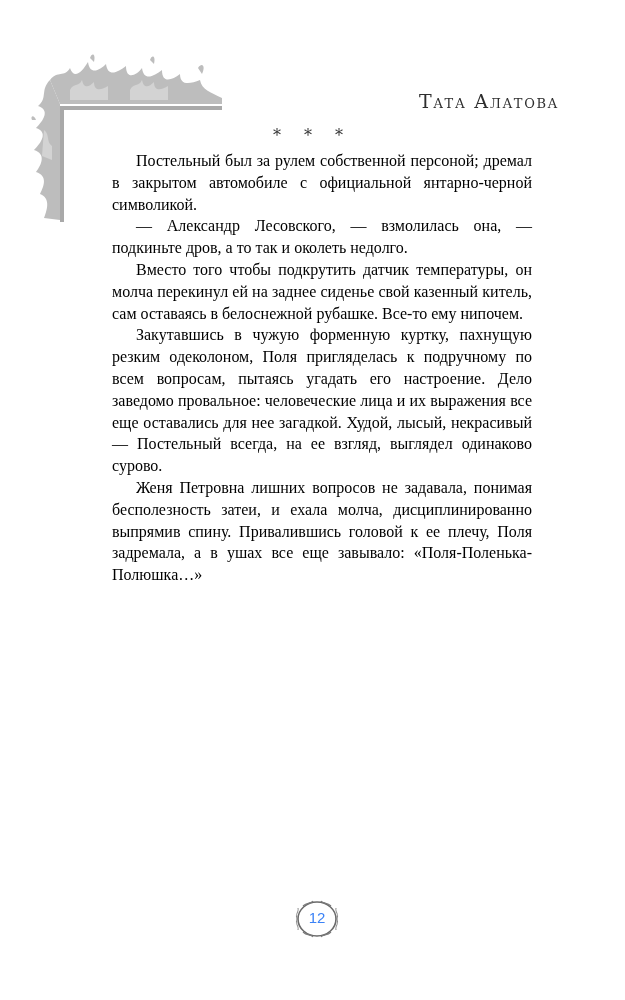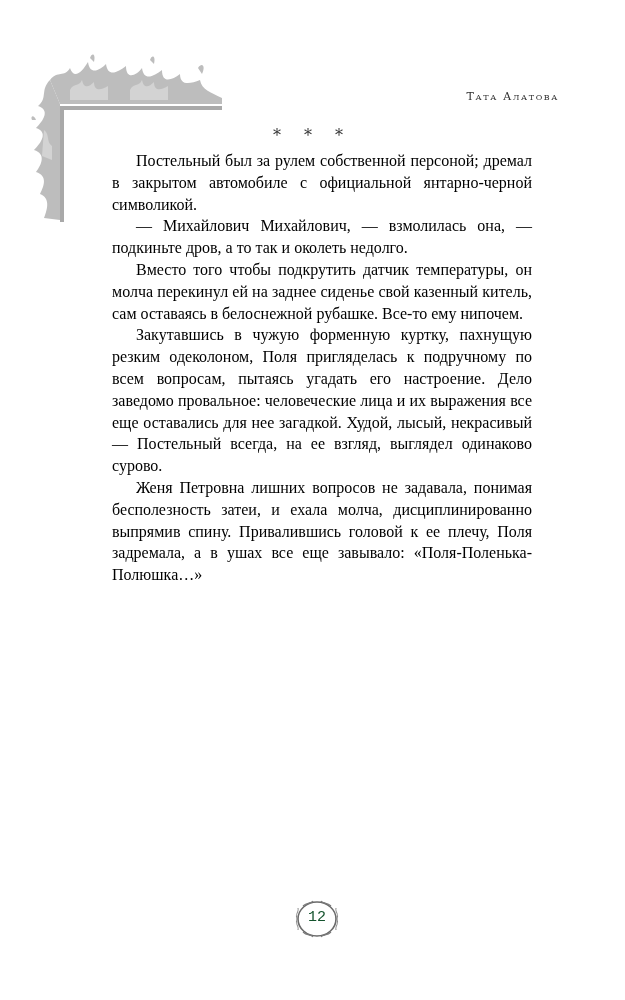--- a/index.html
+++ b/index.html
@@ -1,24 +1,24 @@
 <!DOCTYPE html>
 <html><head>
 <meta charset="utf-8">
 <style>
   html, body { margin: 0; padding: 0; background: #ffffff; }
   body { width: 625px; height: 1000px; position: relative; overflow: hidden; font-family: "DejaVu Serif", "Liberation Serif", serif; color: #2b2b2b; }
   .flame { position: absolute; left: 30px; top: 50px; width: 220px; height: 180px; }
-  .running-head { position: absolute; right: 66px; top: 90px; font-size: 11px; letter-spacing: 1.6px; color: #2e2e2e; font-variant: small-caps; }
+  .running-head { position: absolute; right: 66px; top: 90px; font-size: 19px; letter-spacing: 1.6px; color: #2e2e2e; font-variant: small-caps; }
   .asterisks { position: absolute; left: 0; width: 625px; top: 126px; text-align: center; font-size: 16px; letter-spacing: 9px; color: #333; }
   .text { position: absolute; left: 112px; top: 150px; width: 420px; font-size: 16px; line-height: 21.8px; color: #000000; font-family: "Liberation Serif", serif; }
   .text p { margin: 0; text-indent: 24px; text-align: justify; text-align-last: left; }
   .gap { height: 22px; }
   .folio { position: absolute; left: 293px; top: 898px; width: 48px; height: 42px; }
-  .folio-num { position: absolute; left: 0; top: 11px; width: 48px; text-align: center; font-size: 15px; color: #14532d; font-family: Liberation Mono, monospace; }
+  .folio-num { position: absolute; left: 0; top: 11px; width: 48px; text-align: center; font-size: 15px; color: #3b82f6; font-family: Liberation Sans, sans-serif; }
 </style>
 </head>
 <body>
 
 <svg class="flame" viewBox="0 0 220 180" xmlns="http://www.w3.org/2000/svg">
   <g fill="#bdbdbd">
     <path d="M20 30 C28 20 34 28 40 18 C44 30 52 22 58 12 C60 26 70 20 76 14 C78 28 88 22 96 16 C96 30 106 26 112 18 C114 32 124 26 132 20 C132 34 142 30 150 24 C150 36 160 34 170 30 C172 40 180 42 192 48 L192 54 L30 54 Z"></path>
     <path d="M20 30 C10 40 18 48 8 56 C20 60 14 70 6 78 C18 82 12 92 4 100 C16 104 12 114 6 122 C18 126 14 136 10 144 C20 148 18 158 14 168 L30 170 L30 54 Z"></path>
     <path d="M60 8 C62 2 66 4 64 12 Z M120 10 C122 4 126 6 124 14 Z M168 18 C172 12 176 16 172 24 Z M2 70 C0 66 4 64 6 70 Z"></path>
   </g>
@@ -28,21 +28,21 @@
     <path d="M14 80 C20 84 16 92 22 96 L22 110 L12 106 Z"></path>
   </g>
   <path d="M30 56 L192 56 L192 60 L34 60 L34 172 L30 172 Z" fill="#a9a9a9"></path>
 </svg>
 
 <div class="running-head">Тата Алатова</div>
 <div class="asterisks">* * *</div>
 
 <div class="text">
   <p>Постельный был за рулем собственной персоной; дремал в закрытом автомобиле с официальной янтарно-черной символикой.</p>
-  <p>— Михайлович Михайлович, — взмолилась она, — подкиньте дров, а то так и околеть недолго.</p>
+  <p>— Александр Лесовского, — взмолилась она, — подкиньте дров, а то так и околеть недолго.</p>
   <p>Вместо того чтобы подкрутить датчик температуры, он молча перекинул ей на заднее сиденье свой казенный китель, сам оставаясь в белоснежной рубашке. Все-то ему нипочем.</p>
   <p>Закутавшись в чужую форменную куртку, пахнущую резким одеколоном, Поля пригляделась к подручному по всем вопросам, пытаясь угадать его настроение. Дело заведомо провальное: человеческие лица и их выражения все еще оставались для нее загадкой. Худой, лысый, некрасивый — Постельный всегда, на ее взгляд, выглядел одинаково сурово.</p>
   <p>Женя Петровна лишних вопросов не задавала, понимая бесполезность затеи, и ехала молча, дисциплинированно выпрямив спину. Привалившись головой к ее плечу, Поля задремала, а в ушах все еще завывало: «Поля-Поленька-Полюшка…»</p>
   <div class="gap"></div>
 </div>
 
 <div class="folio">
   <svg width="48" height="42" viewBox="0 0 48 42" xmlns="http://www.w3.org/2000/svg">
     <ellipse cx="24" cy="21" rx="19" ry="17" fill="none" stroke="#6a6a6a" stroke-width="1.6"></ellipse>
     <path d="M10 8 C14 4 18 6 20 3 M38 8 C34 4 30 6 28 3 M10 34 C14 38 18 36 20 39 M38 34 C34 38 30 36 28 39" fill="none" stroke="#7a7a7a" stroke-width="1.2"></path>

